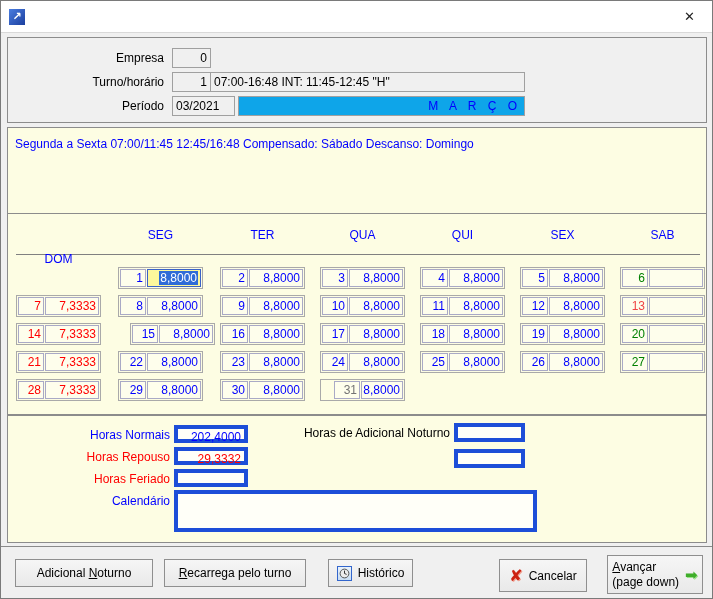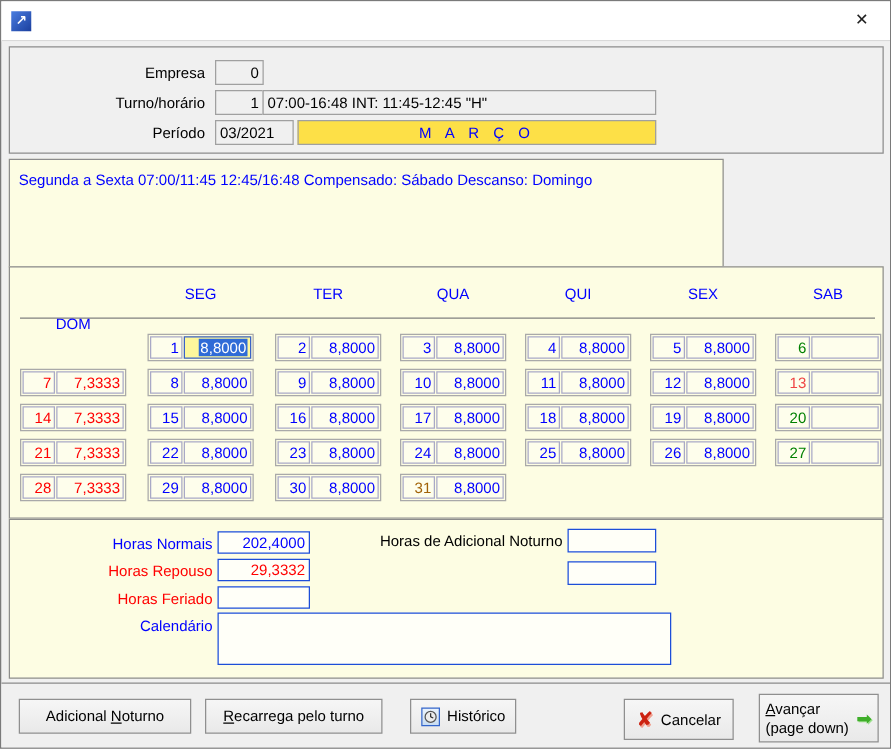--- a/index.html
+++ b/index.html
@@ -14,46 +14,46 @@
   .appicon{width:16px;height:16px;background:linear-gradient(135deg,#4a7de0,#1b3f9e);
     color:#fff;font-size:11px;font-weight:bold;display:flex;align-items:center;justify-content:center;
     font-family:"DejaVu Sans",sans-serif;}
   .wtitle{font-size:13px;}
   .closebtn{position:absolute;right:0;top:0;width:45px;height:31px;display:flex;
     align-items:center;justify-content:center;font-size:13px;color:#222;
     font-family:"DejaVu Sans",sans-serif;cursor:default;}
   
   .panel{position:absolute;box-sizing:border-box;border:1px solid #8c8c8c;}
   .p-form{left:6px;top:36px;width:700px;height:86px;background:#f0f0f0;}
-  .p-info{left:6px;top:126px;width:572px;height:87px;background:#fdfde3;}
+  .p-info{left:6px;top:126px;width:700px;height:87px;background:#fdfde3;}
   .p-cal {left:6px;top:212px;width:700px;height:202px;background:#fdfde3;}
   .p-sum {left:6px;top:414px;width:700px;height:128px;background:#fdfde3;}
   .btnbar{position:absolute;left:0;right:0;top:545px;bottom:0;background:#f0f0f0;
     border-top:1px solid #8a8a8a;}
   
   .flabel{position:absolute;left:0;width:156px;text-align:right;line-height:20px;}
   .fbox{position:absolute;box-sizing:border-box;height:20px;line-height:18px;
     border:1px solid #a0a0a0;background:#f0f0f0;padding:0 3px;overflow:hidden;white-space:nowrap;}
   .fbox.num{text-align:right;}
-  .fbox.yellow{background:#fde047;text-align:center;color:#0000ff;letter-spacing:4px;}
+  .fbox.yellow{background:#0ea5e9;text-align:right;color:#0000ff;letter-spacing:4px;}
   .infotext{position:absolute;left:7px;top:9px;color:#0000ff;}
   
   .calhdr{position:absolute;width:85px;text-align:center;color:#0000ff;top:14px;}
   .caldiv{position:absolute;left:8px;top:40px;width:684px;height:1px;background:#808080;}
   .cell{position:absolute;width:85px;height:22px;box-sizing:border-box;border:1px solid #a9a9a9;
     display:flex;align-items:stretch;padding:1px;gap:1px;}
   .daynum{width:26px;box-sizing:border-box;border:1px solid #a9a9c6;background:#fefeec;
     text-align:right;padding:0 2px 0 0;line-height:16px;}
   .dayval{flex:1;box-sizing:border-box;border:1px solid #a9a9c6;background:#fefeec;
     text-align:right;padding:0 2px 0 0;line-height:16px;overflow:hidden;}
   .dayval.sel{background:#fdf79c;border-color:#3a62c8;}
   .dayval .hl{background:#2f6bd7;color:#fff;padding:0 1px;}
   
   .slabel{position:absolute;text-align:right;line-height:18px;}
-  .sbox{position:absolute;box-sizing:border-box;border:1px solid #1d4ed8;background:#fffff8;
+  .sbox{position:absolute;box-sizing:border-box;border:4px solid #1d4ed8;background:#fffff8;
     text-align:right;padding:0 3px;line-height:16px;}
   .sbox.obs{text-align:left;}
   
   .btn{position:absolute;box-sizing:border-box;background:linear-gradient(#f6f6f6,#e9e9e9);
     border:1px solid #8f8f8f;display:flex;align-items:center;justify-content:center;gap:6px;
     font-size:12px;cursor:default;}
   .accel{text-decoration:underline;}
   .xicon{color:#cc2211;font-weight:bold;font-size:16px;font-family:"DejaVu Sans",sans-serif;
     text-shadow:1px 1px 0 #f0a090;}
   .garrow{color:#3fae2a;font-size:15px;font-family:"DejaVu Sans",sans-serif;
@@ -147,21 +147,21 @@
       <span class="dayval" style="color: rgb(0, 0, 255);">8,8000</span>
     </div>
     <div class="cell" style="left: 612px; top: 81px;">
       <span class="daynum" style="color: #ef4444;">13</span>
       <span class="dayval" style="color: rgb(0, 128, 0);"></span>
     </div>
     <div class="cell" style="left: 8px; top: 109px;">
       <span class="daynum" style="color: rgb(255, 0, 0);">14</span>
       <span class="dayval" style="color: rgb(255, 0, 0);">7,3333</span>
     </div>
-    <div class="cell" style="left: 110px; top: 109px; justify-content: space-between;">
+    <div class="cell" style="left: 122px; top: 109px; justify-content: space-between;">
       <span class="daynum" style="color: rgb(0, 0, 255);">15</span>
       <span class="dayval" style="color: rgb(0, 0, 255);">8,8000</span>
     </div>
     <div class="cell" style="left: 212px; top: 109px;">
       <span class="daynum" style="color: rgb(0, 0, 255);">16</span>
       <span class="dayval" style="color: rgb(0, 0, 255);">8,8000</span>
     </div>
     <div class="cell" style="left: 312px; top: 109px;">
       <span class="daynum" style="color: rgb(0, 0, 255);">17</span>
       <span class="dayval" style="color: rgb(0, 0, 255);">8,8000</span>
@@ -212,21 +212,21 @@
     </div>
     <div class="cell" style="left: 110px; top: 165px;">
       <span class="daynum" style="color: rgb(0, 0, 255);">29</span>
       <span class="dayval" style="color: rgb(0, 0, 255);">8,8000</span>
     </div>
     <div class="cell" style="left: 212px; top: 165px;">
       <span class="daynum" style="color: rgb(0, 0, 255);">30</span>
       <span class="dayval" style="color: rgb(0, 0, 255);">8,8000</span>
     </div>
     <div class="cell" style="left: 312px; top: 165px;">
-      <span class="daynum" style="color: #a16207;">31</span>
+      <span class="daynum" style="color: #737373; margin-left: 12px;">31</span>
       <span class="dayval" style="color: rgb(0, 0, 255);">8,8000</span>
     </div>
   </div>
 
 <div class="panel p-sum">
   <div class="slabel" style="left:0;top:10px;width:162px;color:#0000ff">Horas Normais</div>
   <div class="sbox" style="left:166px;top:9px;width:74px;height:18px;color:#0000ff">202,4000</div>
 
   <div class="slabel" style="left:0;top:32px;width:162px;color:#ff0000">Horas Repouso</div>
   <div class="sbox" style="left:166px;top:31px;width:74px;height:18px;color:#ff0000">29,3332</div>

